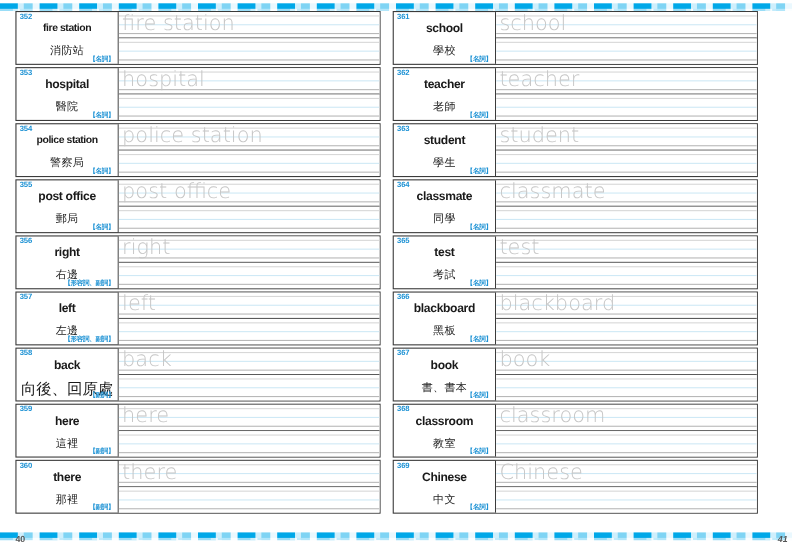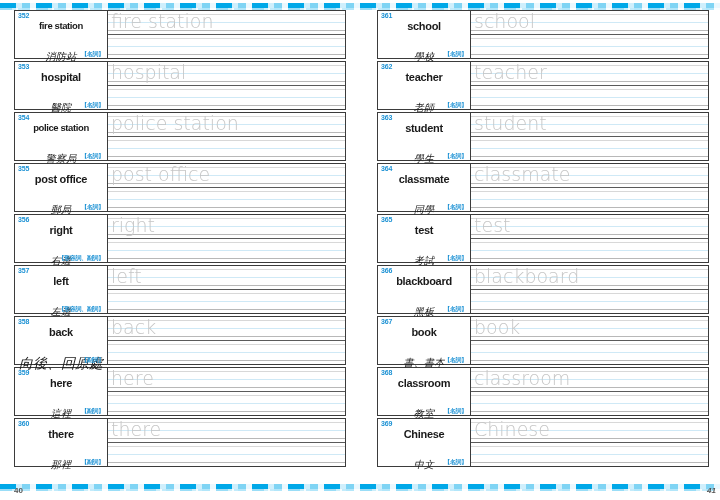--- a/index.html
+++ b/index.html
@@ -51,21 +51,21 @@
   }
 
   
   .page {
     position: absolute;
     top: 10px;
     height: 470px;
     box-sizing: border-box;
   }
   .page.left  { left: 14px;  width: 332px; }
-  .page.right { left: 377px; width: 332px; }
+  .page.right { left: 357px; width: 332px; }
 
   .entry-list {
     display: flex;
     flex-direction: column;
     gap: 2px;
   }
 
   
   .entry {
     display: flex;
@@ -104,27 +104,26 @@
     font-size: 11px;
     font-weight: bold;
     color: #1a1a1a;
     line-height: 12px;
     letter-spacing: -0.3px;
     white-space: nowrap;
   }
   .word-en.small { font-size: 9.5px; letter-spacing: -0.4px; }
 
   .word-zh {
-    margin-top: 19px;
+    margin-top: 9px;
     font-size: 10px;
     color: #1a1a1a;
     line-height: 12px;
     letter-spacing: 0.3px;
     white-space: nowrap;
-    font-style: italic;
   }
   .word-zh.small { font-size: 14px; letter-spacing: 0px; }
 
   .pos-tag {
     position: absolute;
     right: 3px;
     bottom: 0px;
     font-size: 6px;
     color: #1b91d4;
     font-weight: bold;

